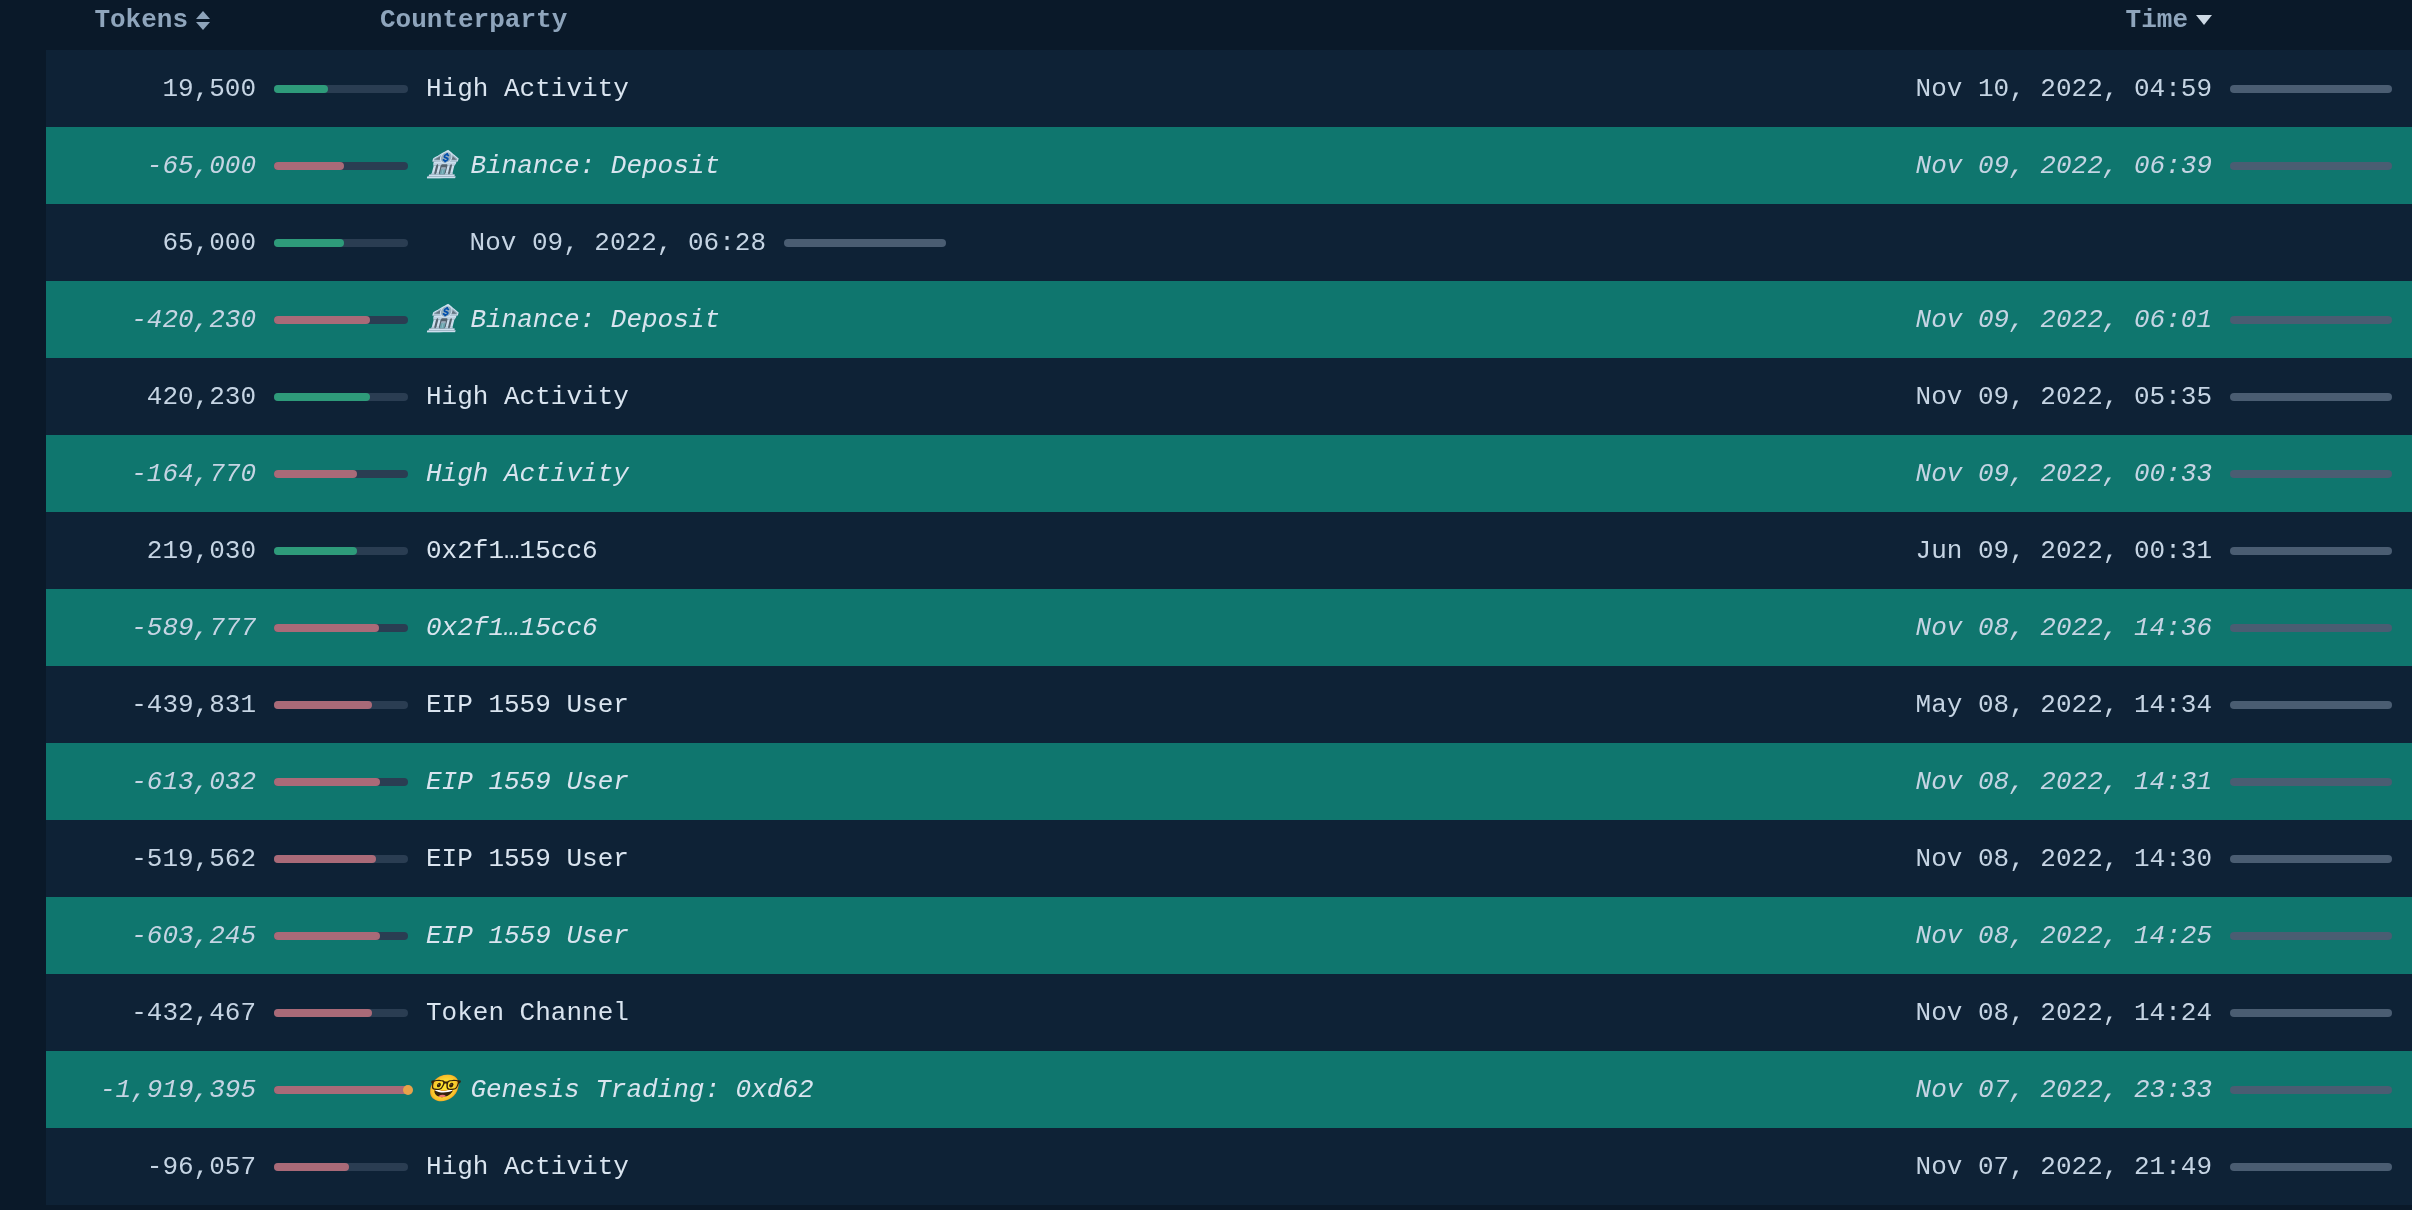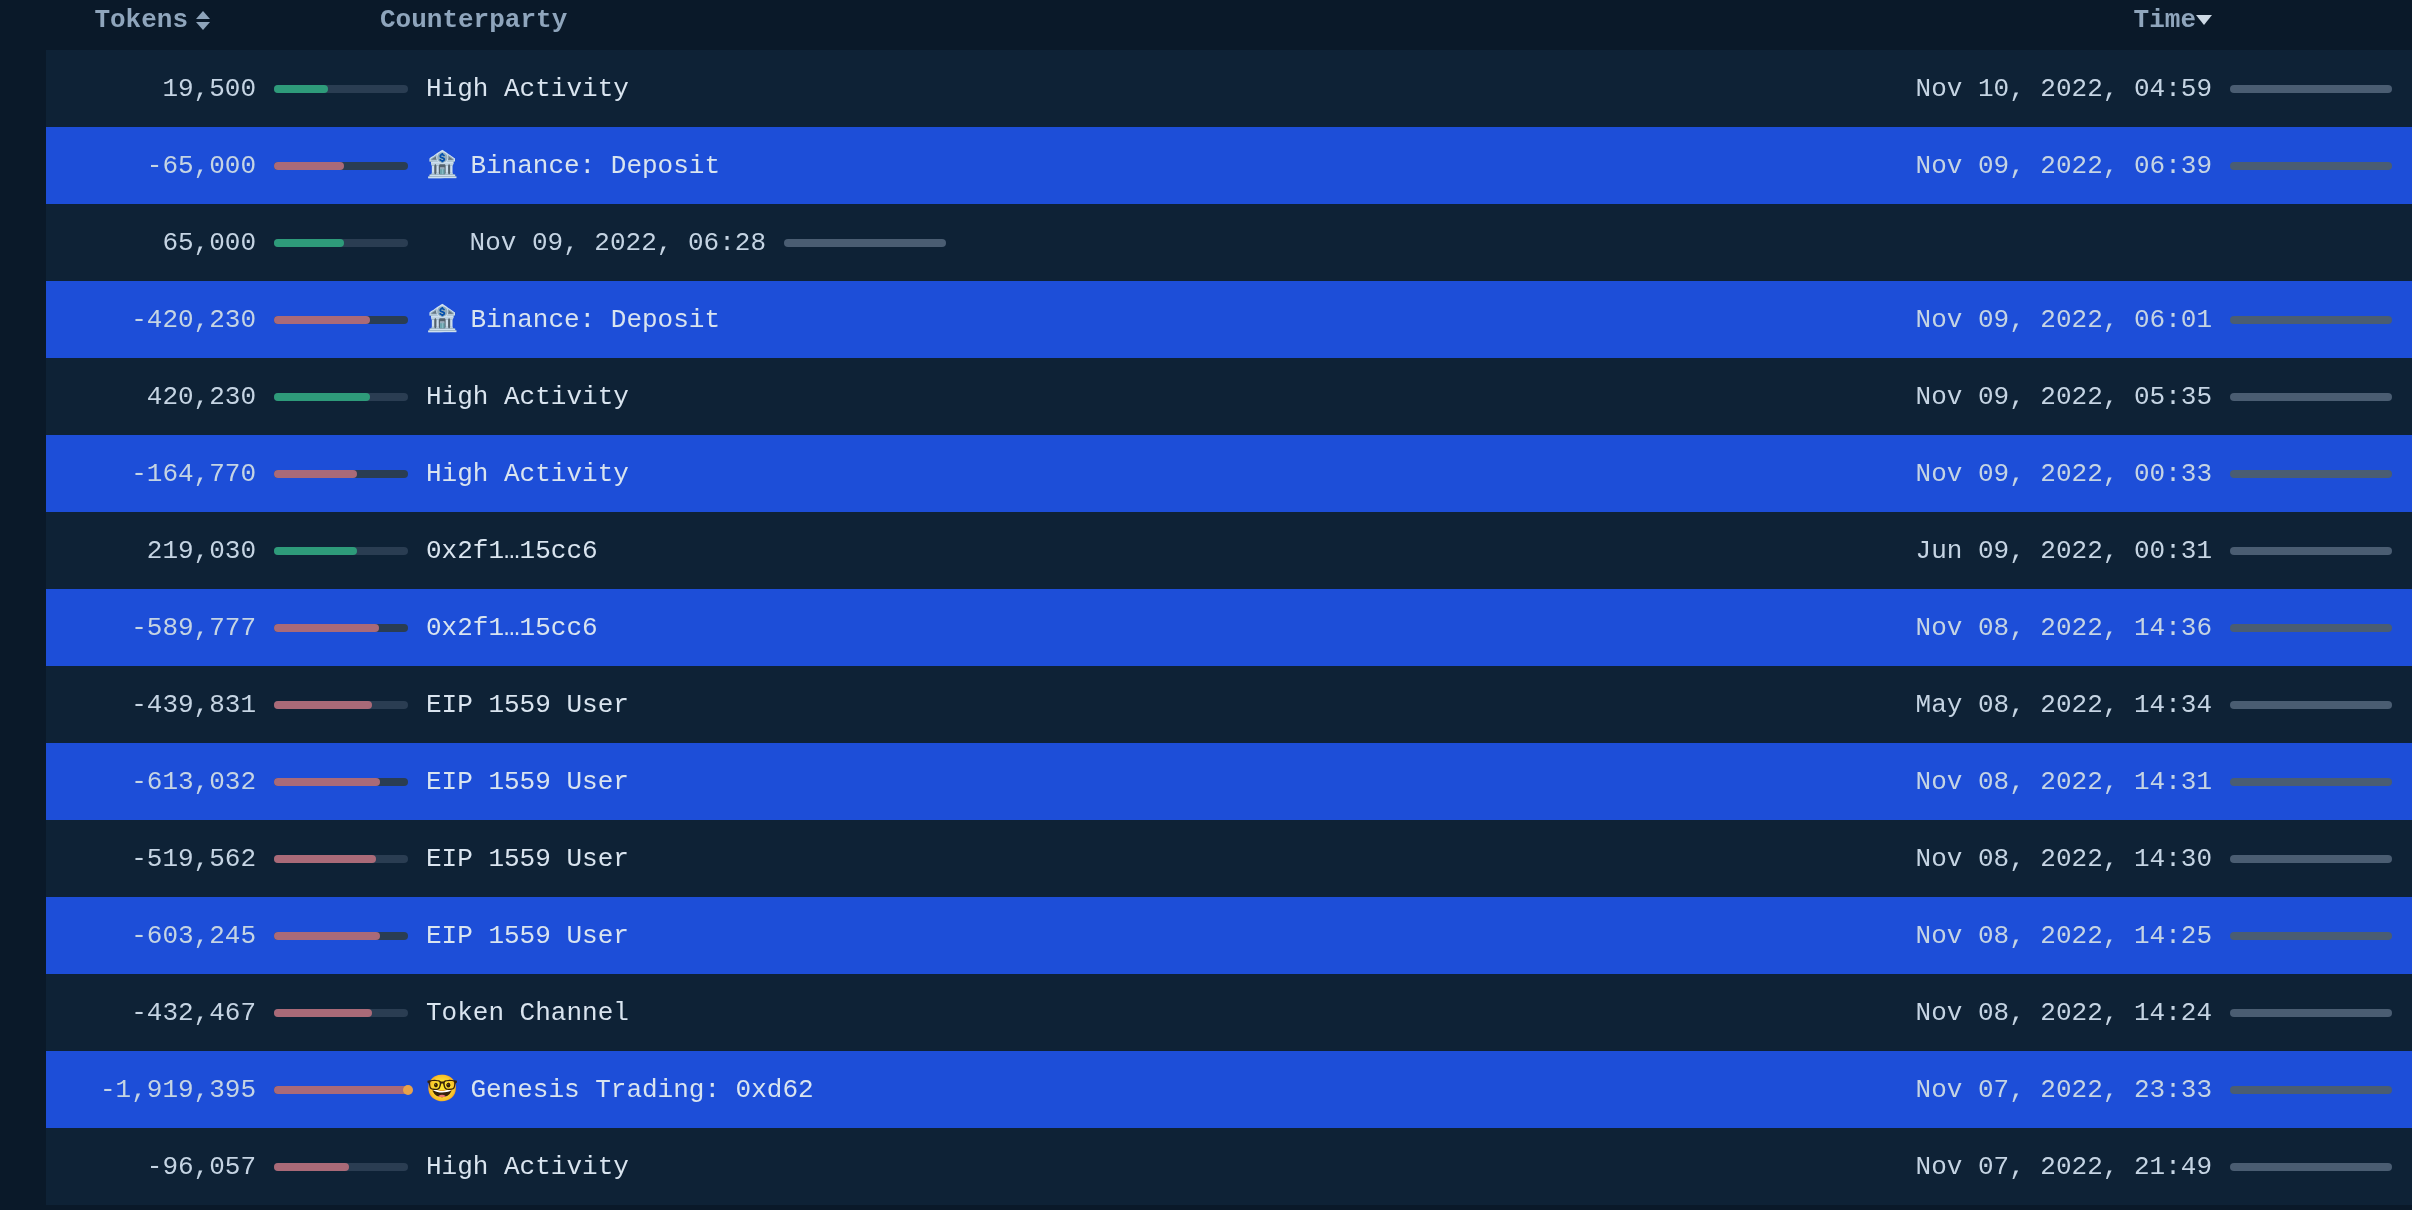--- a/index.html
+++ b/index.html
@@ -22,21 +22,21 @@
     font-weight: 600;
   }
   .row {
     display: flex;
     align-items: center;
     height: 77px;
     padding: 0 20px;
     margin-left: 46px;
   }
   .row.odd  { background: #0e2236; }
-  .row.even { background: #1d4ed8; }
+  .row.even { background: #0f766e; font-style: italic; }
 
   .col-tokens {
     width: 190px;
     text-align: right;
     flex-shrink: 0;
   }
   .col-tokens-header {
     width: 190px;
     text-align: right;
     flex-shrink: 0;
@@ -66,20 +66,21 @@
     flex-shrink: 0;
     white-space: pre;
   }
   .col-time-header {
     width: 340px;
     text-align: right;
     flex-shrink: 0;
     display: flex;
     justify-content: flex-end;
     align-items: center;
+    gap: 8px;
   }
   .col-timebar {
     width: 180px;
     flex-shrink: 0;
     padding-left: 18px;
     display: flex;
     align-items: center;
   }
 
   .bar-track {

